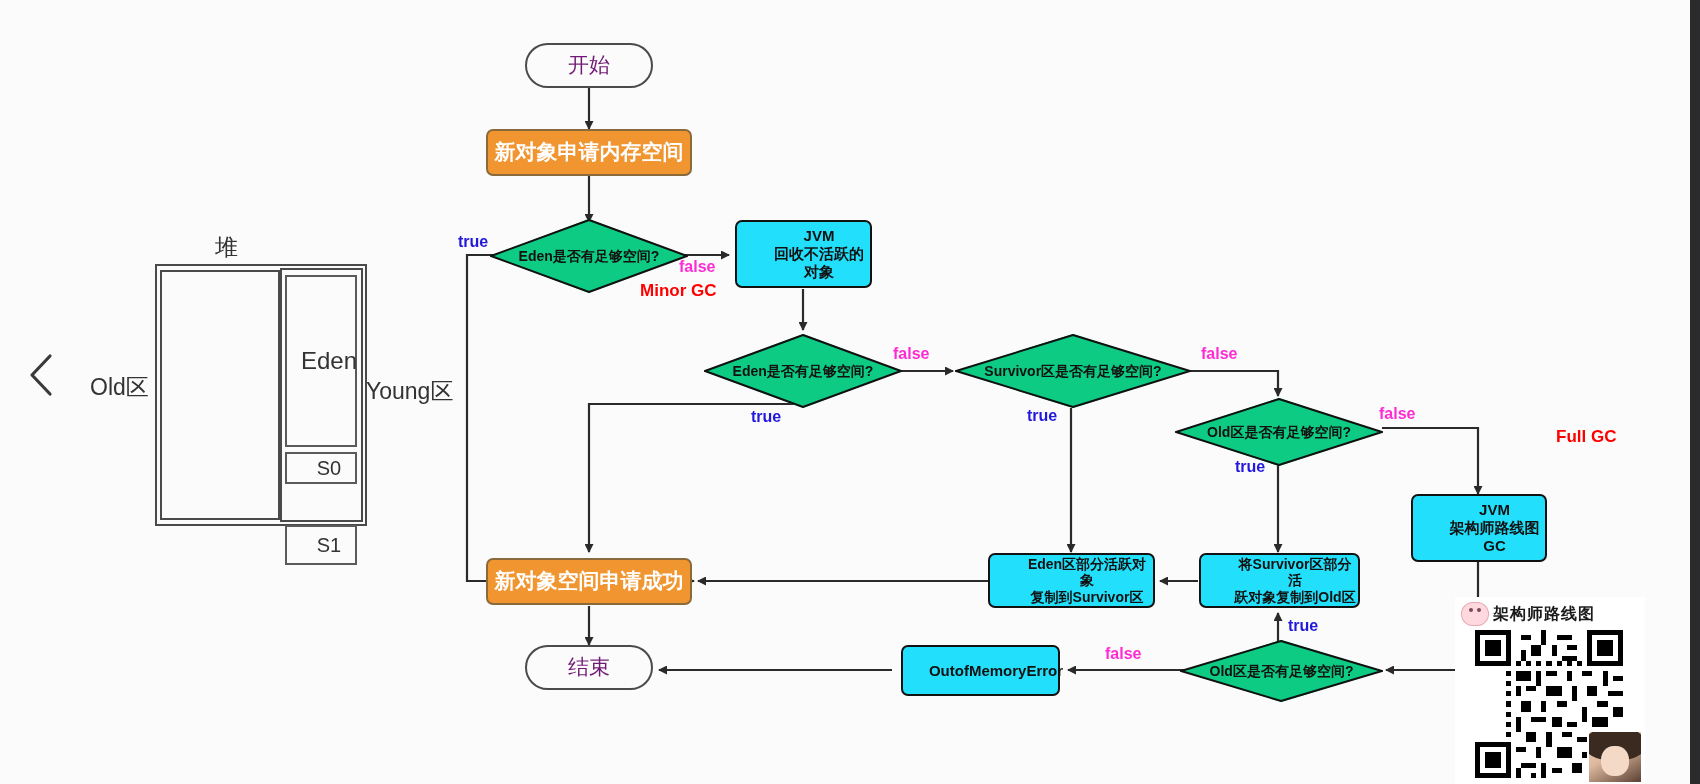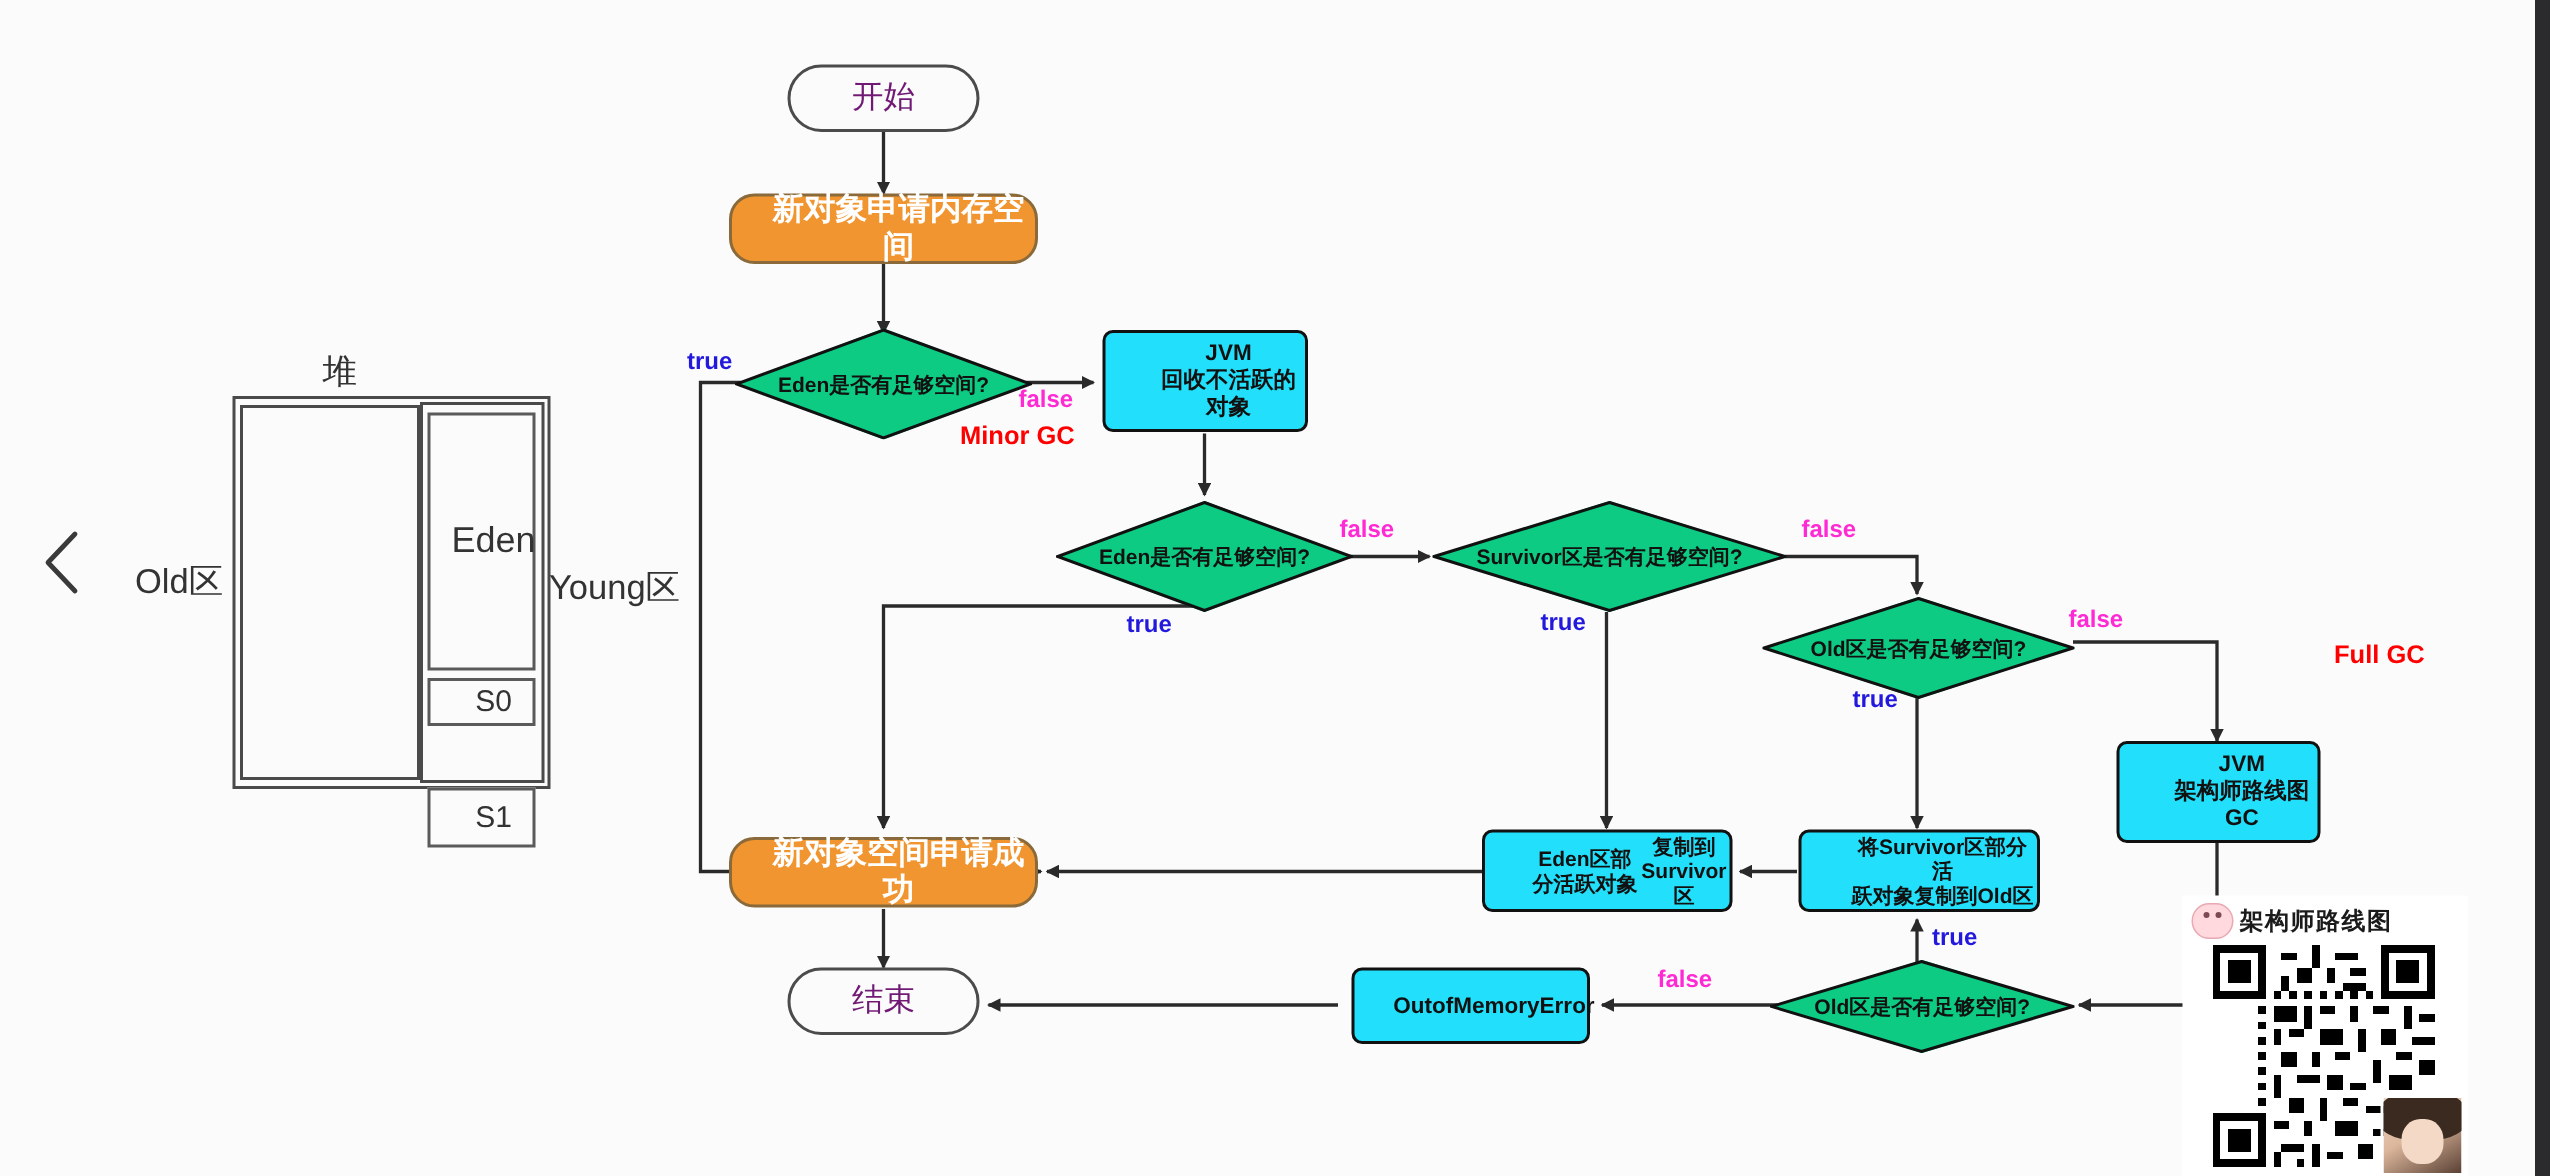--- a/index.html
+++ b/index.html
@@ -16,22 +16,22 @@
 
   
   .node{position:absolute;box-sizing:border-box;display:flex;align-items:center;
         justify-content:center;text-align:center;line-height:1.18;}
 
   .term{ 
     border:2px solid #4b4b4b;border-radius:26px;background:#fbfbfb;color:#701a75;
     font-size:21px;
   }
   .proc-orange{
-    background:#f0952f;border:2px solid #8a6a3a;border-radius:17px;color:#ffffff;
-    font-size:21px;font-weight:600;padding-left:20px;
+    background:#f0952f;border:2px solid #8a6a3a;border-radius:7px;color:#ffffff;
+    font-size:21px;font-weight:600;
   }
   .proc-cyan{
     background:#22e0fb;border:2px solid #111;border-radius:7px;color:#111;
     font-size:15px;font-weight:700;padding-left:31px;
   }
   .proc-cyan.small{font-size:14px;}
 
   .diamond{
     background:transparent;border:none;color:#111;font-weight:700;font-size:14px;
   }
@@ -198,21 +198,21 @@
       <polygon points="104,1 207,34 104,67 1,34" fill="none" stroke="#111" stroke-width="2"></polygon>
     </svg>
     <span class="dtxt">Old区是否有足够空间?</span>
   </div>
 
   <div class="node proc-cyan" style="left:1411px;top:494px;width:136px;height:68px;flex-direction:column;">
     <span>JVM</span>
     <span>架构师路线图 GC</span>
   </div>
 
-  <div class="node proc-cyan small" style="left:988px;top:553px;width:167px;height:55px;flex-direction:row;">
+  <div class="node proc-cyan small" style="left:988px;top:553px;width:167px;height:55px;flex-direction:column;">
     <span>Eden区部分活跃对象</span>
     <span>复制到Survivor区</span>
   </div>
 
   <div class="node proc-cyan small" style="left:1199px;top:553px;width:161px;height:55px;flex-direction:column;">
     <span>将Survivor区部分活</span>
     <span>跃对象复制到Old区</span>
   </div>
 
   <div class="node diamond" style="left:1180px;top:640px;width:203px;height:62px;">

